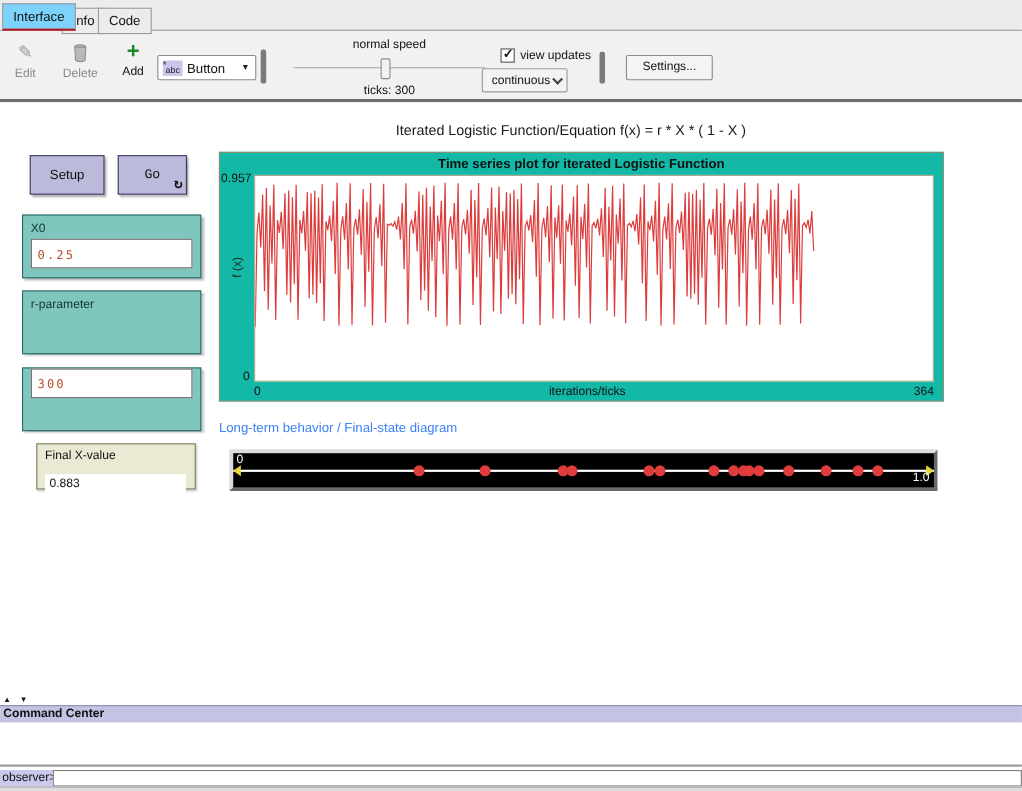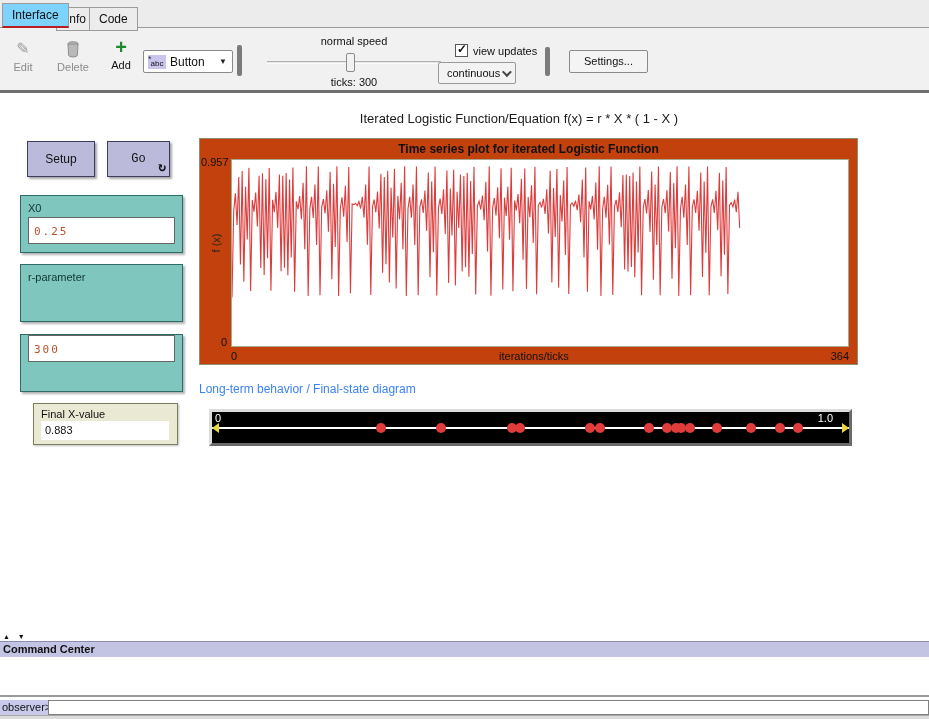--- a/index.html
+++ b/index.html
@@ -68,44 +68,44 @@
   .btn-setup { left: 27px; top: 48px; width: 68px; height: 36px; }
   .btn-go { left: 107px; top: 48px; width: 63px; height: 36px; font-family: Liberation Mono, monospace; }
   .forever-icon { position: absolute; right: 3px; bottom: 1px; font-size: 13px; font-weight: bold; color: #111; }
 
   .nl-input { position: absolute; left: 20px; width: 163px; height: 58px; background: #7ec6be; border: 1px solid #2e6b64; box-shadow: 2px 2px 2px rgba(0,0,0,0.3); }
   .nl-input.i0 { top: 102px; } .nl-input.i1 { top: 171px; } .nl-input.i2 { top: 241px; }
   .nl-input .ilabel { display: block; font-size: 11px; color: #123530; padding: 6px 7px 3px; }
   .nl-input .ifield { display: block; margin: 0 7px; height: 27px; background: #fff; border: 1px solid #666; font-family: "DejaVu Sans Mono", monospace; font-size: 11px; color: #b4532a; letter-spacing: 2px; padding: 7px 5px; width: calc(100% - 14px); }
 
   .nl-monitor { position: absolute; left: 33px; top: 310px; width: 145px; height: 42px; background: #e9e9d4; border: 1px solid #7c7c5e; box-shadow: 1px 1px 2px rgba(0,0,0,0.25); }
-  .nl-monitor .mlabel { display: block; font-size: 11px; padding: 4px 0 1px 7px; }
+  .nl-monitor .mlabel { display: block; font-size: 11px; padding: 4px 0 11px 7px; }
   .nl-monitor .mvalue { display: block; margin: 0 8px 0 7px; height: 19px; background: #fff; font-size: 11px; padding: 3px 0 0 4px; }
 
   
-  .nl-plot { position: absolute; left: 199px; top: 45px; width: 659px; height: 227px; background: #c2410c; border: 1px solid #8f8f70; }
+  .nl-plot { position: absolute; left: 199px; top: 45px; width: 659px; height: 227px; background: #14b8a6; border: 1px solid #8f8f70; }
   .plot-title { position: absolute; top: 3px; left: 0; width: 100%; text-align: center; font-size: 12px; font-weight: bold; color: #111; }
   .plot-area { position: absolute; left: 31px; top: 20px; width: 618px; height: 188px; background: #fff; border: 1px solid #a8a890; }
   .plot-area svg { display: block; width: 100%; height: 100%; }
   .ylab-max { position: absolute; left: 1px; top: 17px; width: 28px; font-size: 11px; text-align: left; }
   .ylab-min { position: absolute; left: 1px; top: 197px; width: 26px; font-size: 11px; text-align: right; }
   .ylab-name { position: absolute; left: -4px; top: 98px; width: 40px; text-align: center; font-size: 11px; transform: rotate(-90deg); color: #222; }
   .xaxis-row { position: absolute; left: 31px; top: 211px; width: 618px; display: flex; justify-content: space-between; font-size: 11px; }
 
   .behavior-title { position: absolute; top: 289px; left: 199px; width: 660px; text-align: left; font-size: 12px; color: #3b82f6; }
 
   
   .fsd { position: absolute; left: 209px; top: 316px; width: 643px; height: 37px; background: #000; border: 3px solid; border-color: #dcdcdc #6a6a6a #6a6a6a #dcdcdc; }
   .fsd-line { position: absolute; left: 0; right: 0; top: 15px; height: 2px; background: #fff; }
   .fsd-arrow { position: absolute; width: 0; height: 0; border-top: 5px solid transparent; border-bottom: 5px solid transparent; top: 11px; }
   .fsd-arrow.left { left: 0; border-right: 7px solid #e8d83c; }
   .fsd-arrow.right { right: 0; border-left: 7px solid #e8d83c; }
   .fsd-label { position: absolute; top: 0px; font-size: 11px; color: #fff; }
   .fsd-label.lmin { left: 3px; }
-  .fsd-label.lmax { right: 16px; }
+  .fsd-label.lmax { right: 4px; margin-top: 16px; }
   .fsd-dot { position: absolute; top: 11px; width: 10px; height: 10px; border-radius: 50%; background: #e03c3c; }
 
   
   .splitter-arrows { position: absolute; top: 633px; left: 3px; font-size: 7px; letter-spacing: 3px; color: #111; }
   .cc-header { position: absolute; top: 641px; left: 0; width: 929px; height: 16px; background: #c3c3e4; border-top: 1px solid #8d8db4; font-size: 11px; font-weight: bold; padding: 1px 0 0 3px; }
   .cc-output { position: absolute; top: 657px; left: 0; width: 929px; height: 40px; background: #fff; border-bottom: 2px solid #9a9a9a; }
   .observer-row { position: absolute; top: 700px; left: 0; width: 929px; height: 15px; }
   .observer-label { position: absolute; left: 0; top: 0; height: 15px; background: #c9c9ec; font-size: 11px; padding: 1px 3px 0 2px; }
   .observer-input { position: absolute; left: 48px; right: 0; top: 0; height: 15px; background: #fff; border: 1px solid #808080; }
   .bottom-strip { position: absolute; top: 715px; left: 0; width: 929px; height: 4px; background: #dcdcdc; border-top: 1px solid #a8a8a8; }

